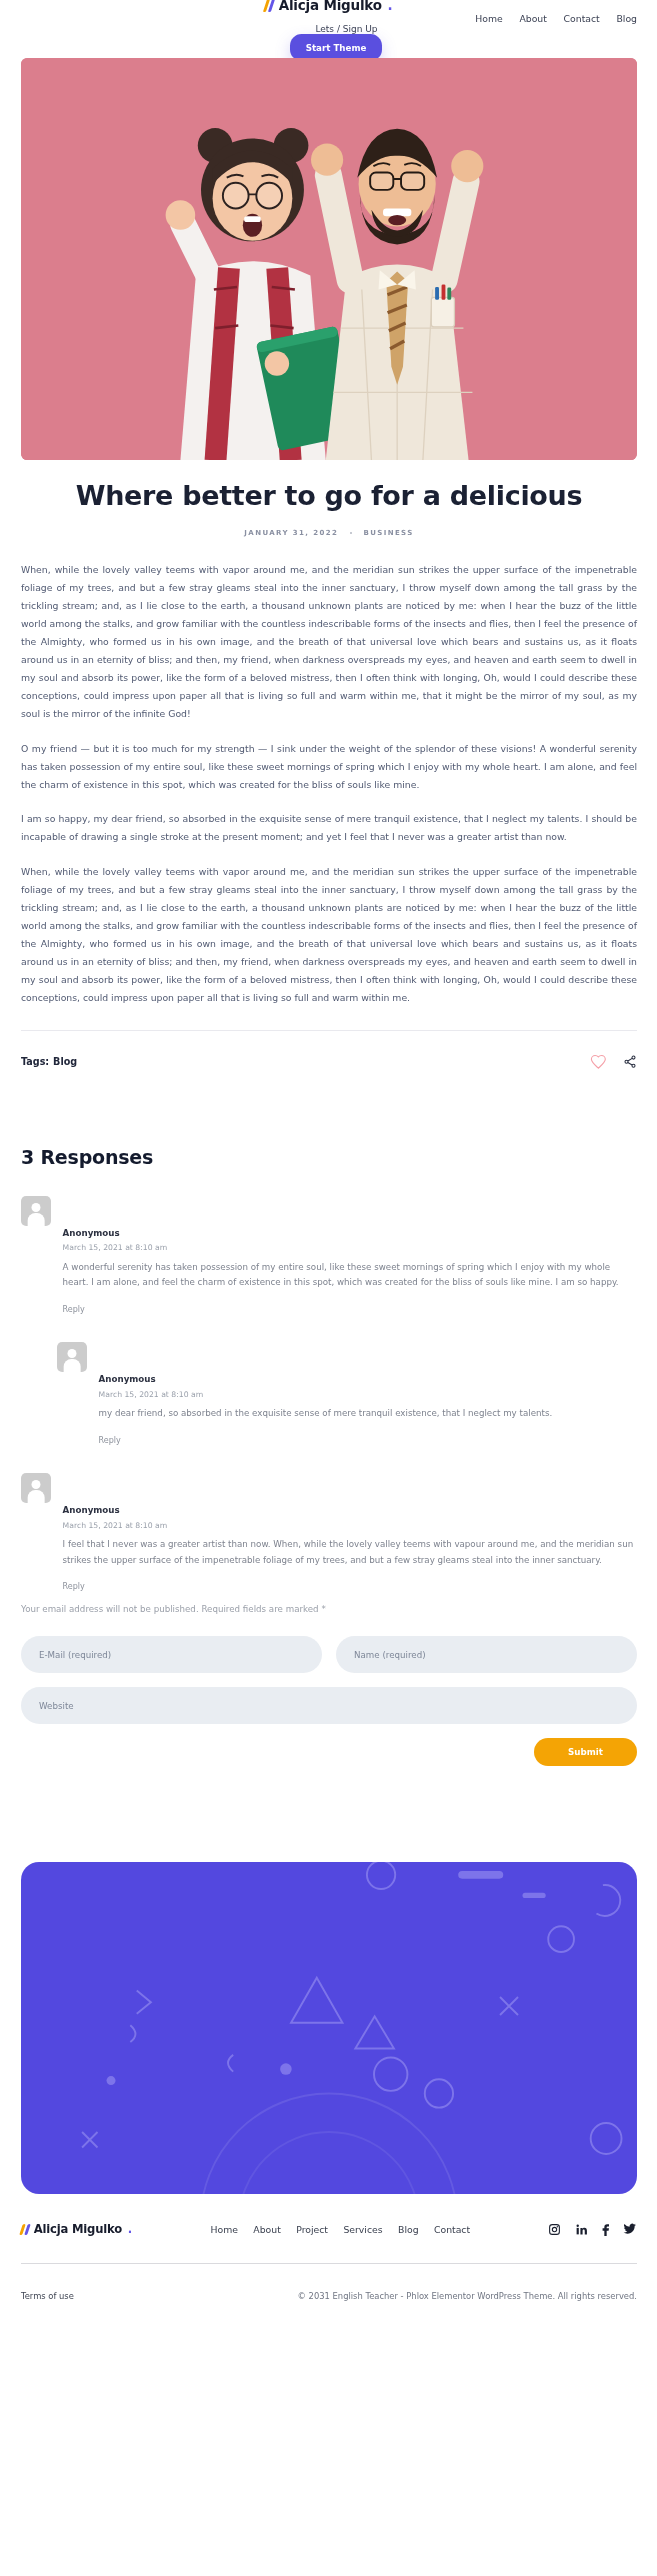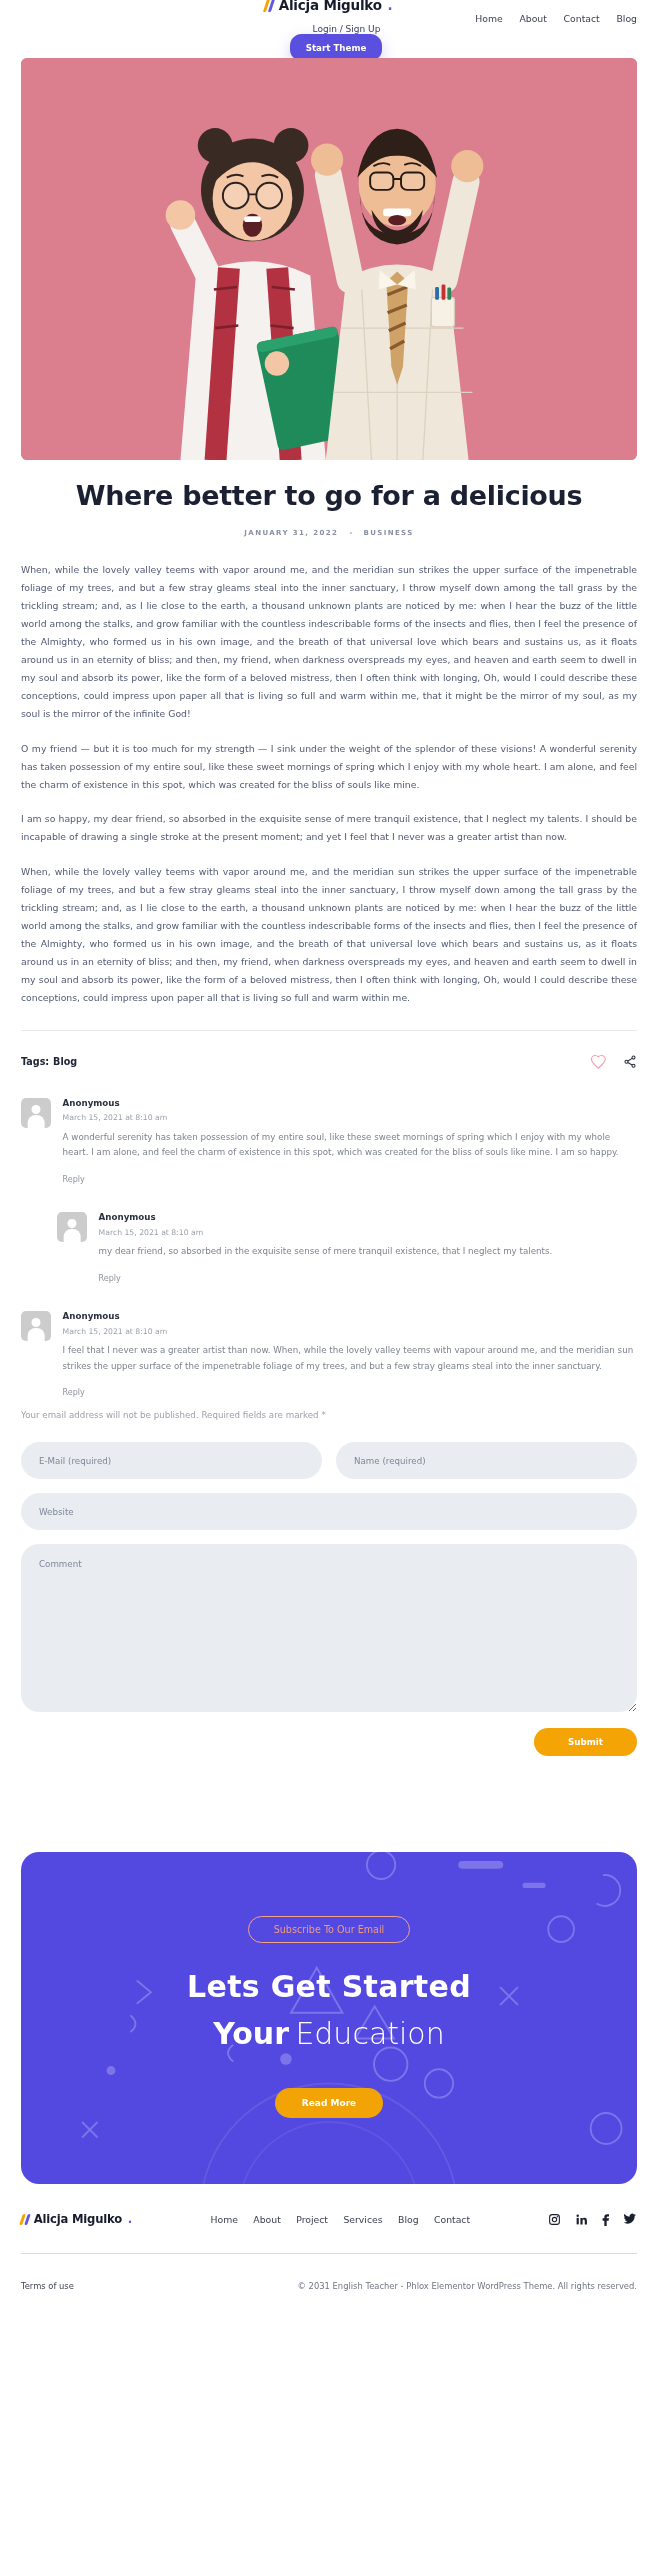--- a/index.html
+++ b/index.html
@@ -51,21 +51,21 @@
   .responses-heading { margin-top:76px; font-size:19px; font-weight:800; color:#141b2e; letter-spacing:-0.2px; }
   .comment { display:flex; gap:11.6px; margin-top:28px; }
   .comment.nested { margin-left:36px; }
   .avatar { flex:0 0 30px; width:30px; height:30px; border-radius:5.1px; background:#cccccc;
     position:relative; overflow:hidden; }
   .avatar::before { content:""; position:absolute; left:50%; top:7px; transform:translateX(-50%);
     width:9px; height:9px; border-radius:50%; background:#fff; }
   .avatar::after { content:""; position:absolute; left:50%; top:17.3px; transform:translateX(-50%);
     width:16.7px; height:14px; border-radius:7.7px 7.7px 0 0; background:#fff; }
   .comment-main { flex:1; }
-  .comment-author { font-size:8.7px; font-weight:700; color:#2b3040; }
+  .comment-author { font-size:8.7px; font-weight:700; color:#2b3040;margin-top:32px; }
   .comment-date { margin-top:5.8px; font-size:7.7px; color:#9aa0ab; }
   .comment-text { margin-top:7.7px; font-size:8.7px; line-height:15.4px; color:#7d828e; }
   .reply-link { display:inline-block; margin-top:14px; font-size:8px; color:#8d929c; cursor:pointer; }
 
   
   .form-heading { margin-top:67px; font-size:20px; font-weight:800; color:#0b0e17; letter-spacing:-0.2px; }
   .form-note { margin-top:13px; font-size:8.7px; color:#9ba0aa; }
   .comment-form { margin-top:22px; }
   .form-row2 { display:grid; grid-template-columns:1fr 1fr; gap:14px; }
   .comment-form input, .comment-form textarea {
@@ -119,21 +119,21 @@
         </span>
       <span class="logo-text">Alicja Migulko</span>
         <span class="logo-dot">.</span>
     </div>
     <nav class="main-nav">
       <a>Home</a>
       <a>About</a>
       <a>Contact</a>
       <a>Blog</a>
     </nav>
-    <span class="login-link">Login / Sign Up</span>
+    <span class="login-link">Lets / Sign Up</span>
     <button class="btn-start">Start Theme</button>
   </div>
 </header>
 
 <div class="container">
   <div class="hero">
     <svg viewBox="0 0 958 625" preserveAspectRatio="xMidYMid slice">
       <rect width="958" height="625" fill="#db7e8d"></rect>
 
       <g>
@@ -244,20 +244,21 @@
             <circle cx="6" cy="12" r="2.6"></circle>
             <circle cx="18" cy="19" r="2.6"></circle>
           <line x1="8.3" y1="10.7" x2="15.7" y2="6.3"></line>
             <line x1="8.3" y1="13.3" x2="15.7" y2="17.7"></line>
         </svg>
       </button>
     </div>
   </div>
 
   <section>
+    <h2 class="responses-heading">3 Responses</h2>
 
     <div class="comment">
       <div class="avatar"></div>
       <div class="comment-main">
         <div class="comment-author">Anonymous</div>
         <div class="comment-date">March 15, 2021 at 8:10 am</div>
         <div class="comment-text">A wonderful serenity has taken possession of my entire soul, like these sweet mornings of spring which I enjoy with my whole heart. I am alone, and feel the charm of existence in this spot, which was created for the bliss of souls like mine. I am so happy.</div>
         <span class="reply-link">Reply</span>
       </div>
     </div>
@@ -285,23 +286,20 @@
 
   <section>
     <p class="form-note">Your email address will not be published. Required fields are marked *</p>
     <form class="comment-form">
       <div class="form-row2">
         <input type="text" placeholder="E-Mail (required)" style="">
         <input type="text" placeholder="Name (required)" style="">
       </div>
       <div class="row">
         <input type="text" placeholder="Website" style="">
-      </div>
-      <div class="row">
-        <textarea placeholder="Comment" style=""></textarea>
       </div>
       <div class="submit-row">
         <button class="btn-submit">Submit</button>
       </div>
     </form>
   </section>
 
   <section class="cta">
     <svg class="cta-deco" viewBox="0 0 958 517">
       <g stroke="#7d74ea" stroke-width="3" fill="none">
@@ -321,28 +319,20 @@
       </g>
       <g fill="#7d74ea">
         <rect x="680" y="14" width="70" height="12" rx="6"></rect>
         <rect x="780" y="48" width="36" height="8" rx="4"></rect>
         <circle cx="412" cy="322" r="9"></circle>
         <circle cx="140" cy="340" r="7"></circle>
       </g>
       <circle cx="479" cy="560" r="200" stroke="rgba(255,255,255,0.10)" stroke-width="3" fill="none"></circle>
       <circle cx="479" cy="560" r="140" stroke="rgba(255,255,255,0.08)" stroke-width="3" fill="none"></circle>
     </svg>
-    <div class="cta-inner">
-      <button class="cta-pill">Subscribe To Our Email</button>
-      <div class="cta-h1">Lets Get Started</div>
-      <div class="cta-h2">
-        <span class="bold">Your</span><span class="light">Education</span>
-      </div>
-      <button class="btn-readmore">Read More</button>
-    </div>
   </section>
 
   <footer class="site-footer">
     <div class="footer-row">
       <div class="logo footer-logo">
         <span class="logo-slashes">
             <i class="s1"></i>
             <i class="s2"></i>
           </span>
         <span class="logo-text">Alicja Migulko</span>

